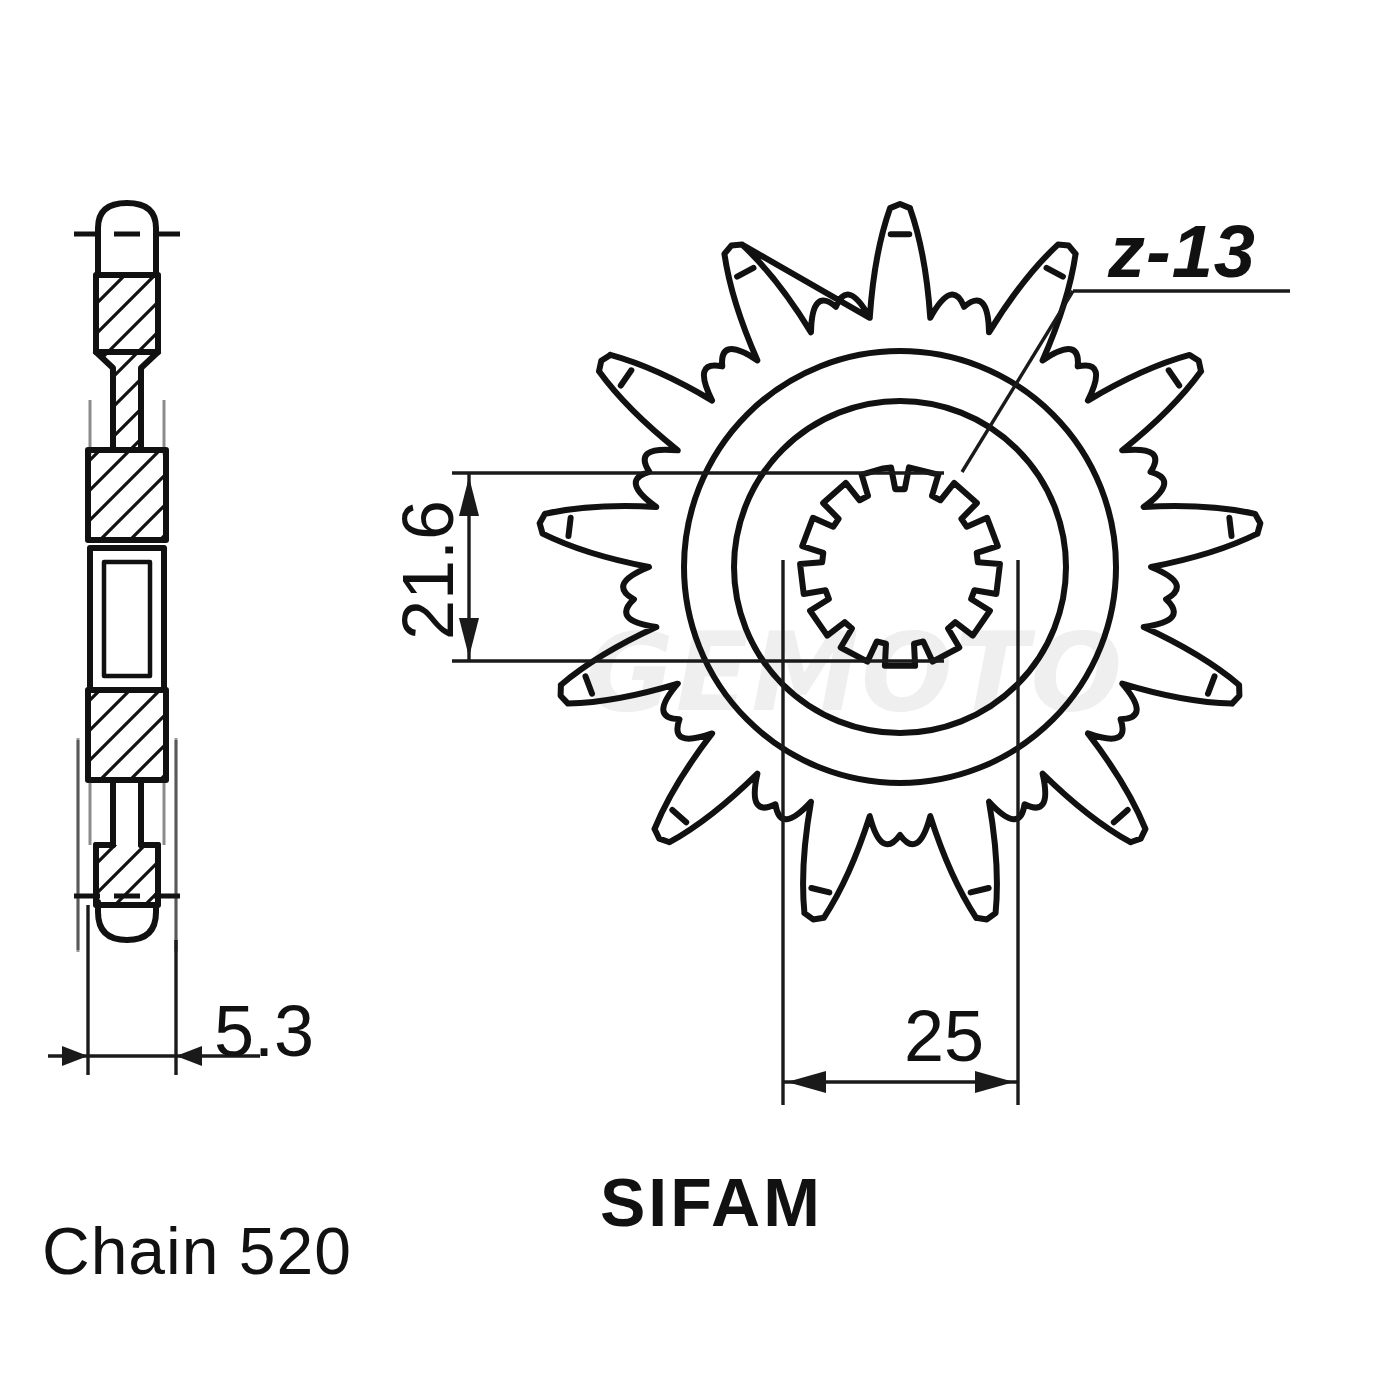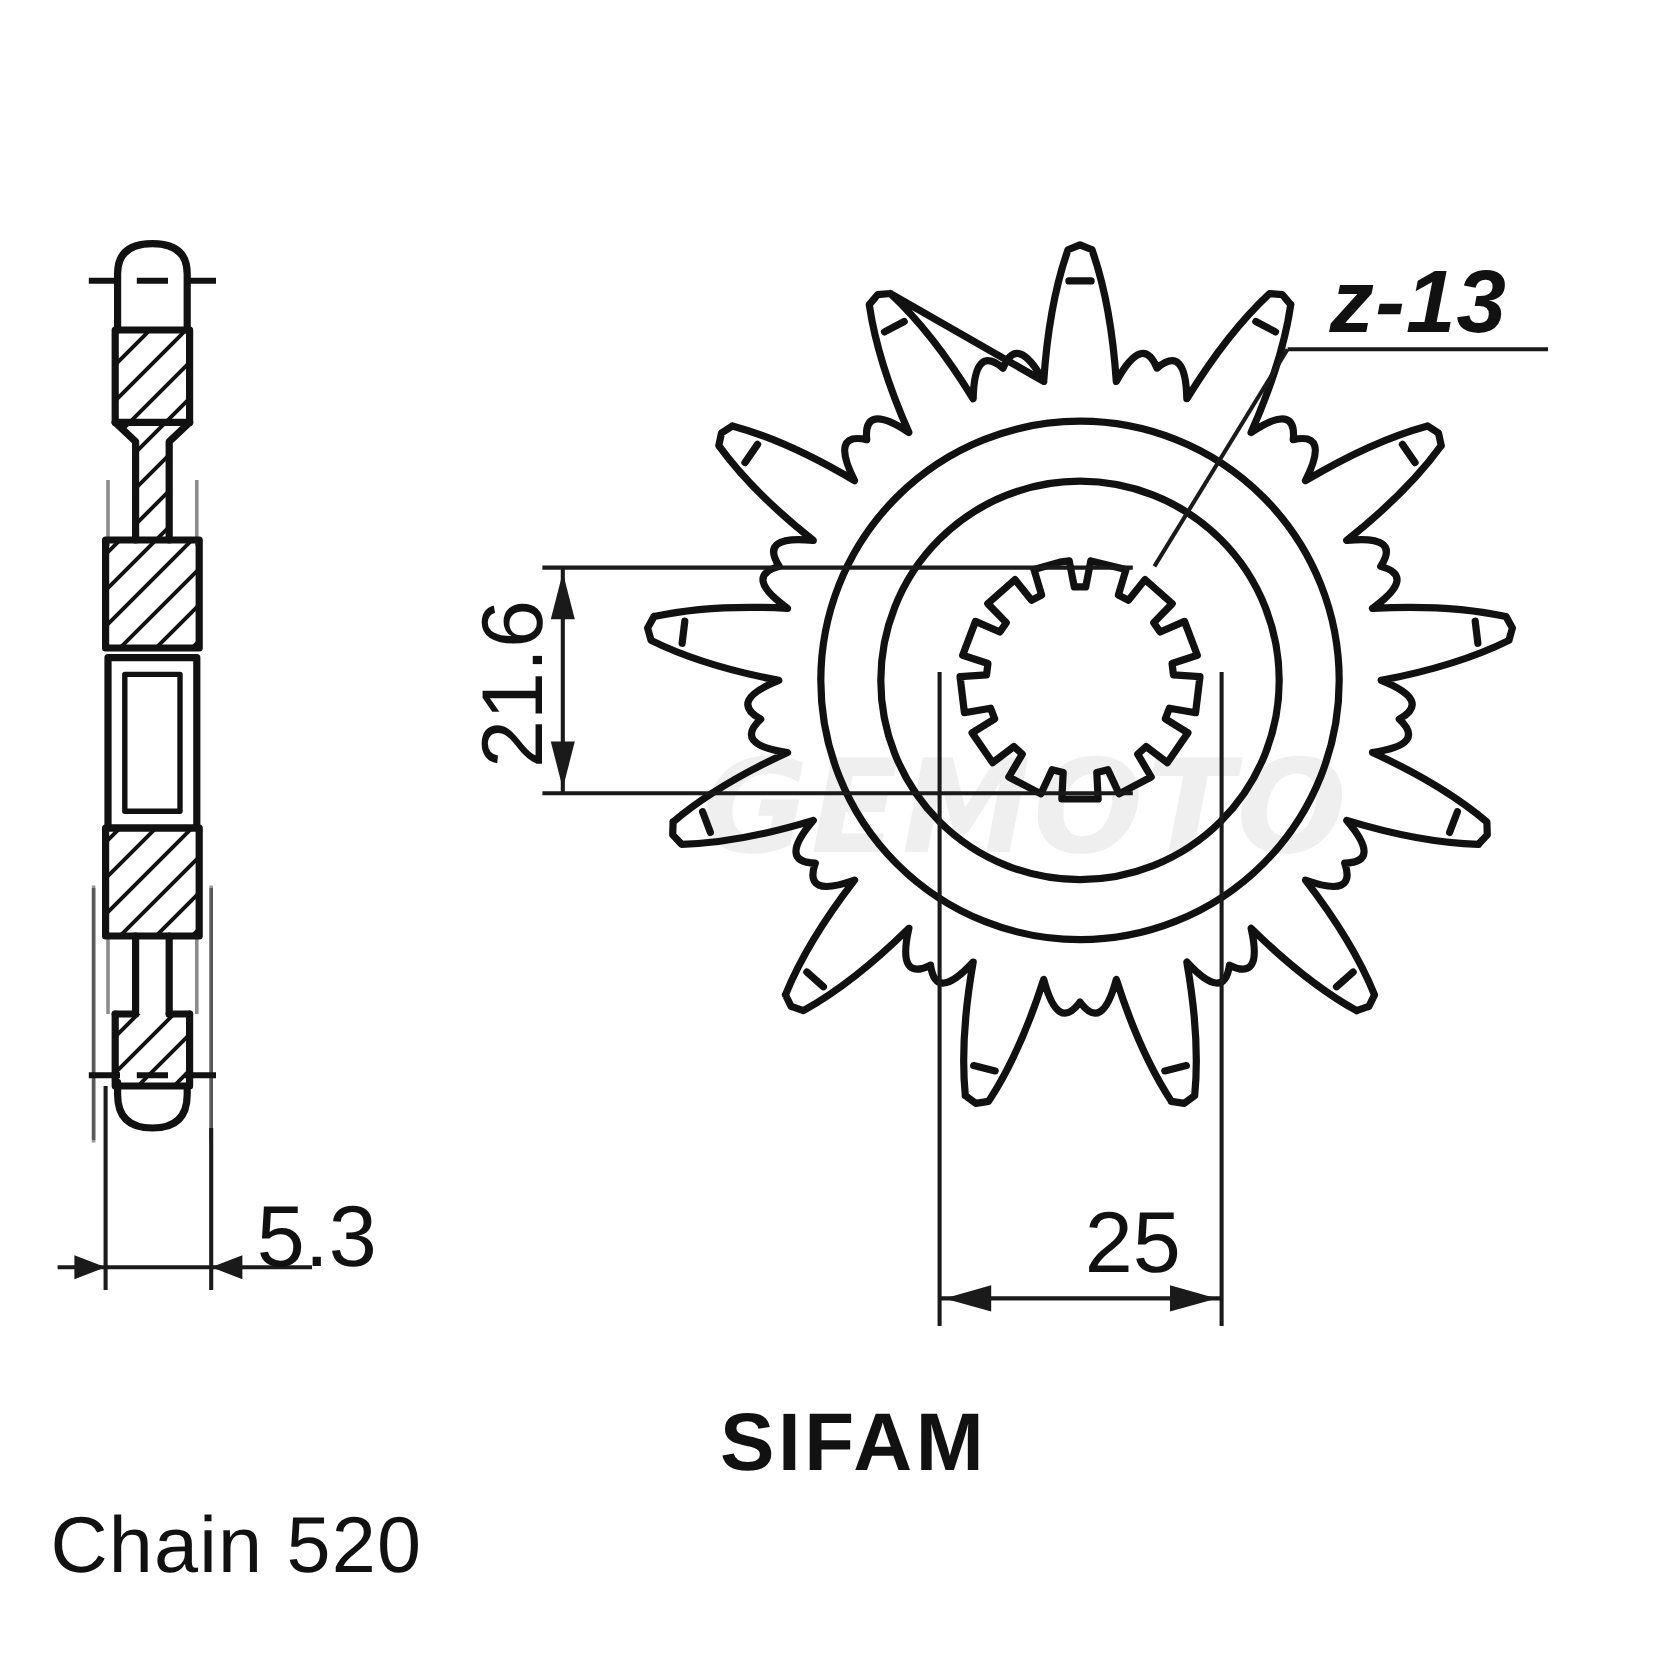--- a/index.html
+++ b/index.html
@@ -34,21 +34,21 @@
   .txt {
     position: absolute;
     color: #111111;
     font-family: "Liberation Sans", sans-serif;
     white-space: nowrap;
     line-height: 1;
   }
   .t-dim   { font-size: 72px; font-weight: 400; }
   .t-z     { font-size: 74px; font-style: italic; font-weight: 700; letter-spacing: 1px; }
   .t-brand { font-size: 68px; font-weight: 700; letter-spacing: 3px; }
-  .t-chain { font-size: 66px; font-weight: 400; letter-spacing: 1px; margin-top: 36px; }
+  .t-chain { font-size: 66px; font-weight: 400; letter-spacing: 1px; }
   .rot90   { transform: rotate(-90deg); transform-origin: left top; }
 </style>
 </head>
 <body>
 
 <div id="page">
 
   <svg class="drawing" viewBox="0 0 1400 1400">
 
     <text class="wm" x="585" y="710">GEMOTO</text>

